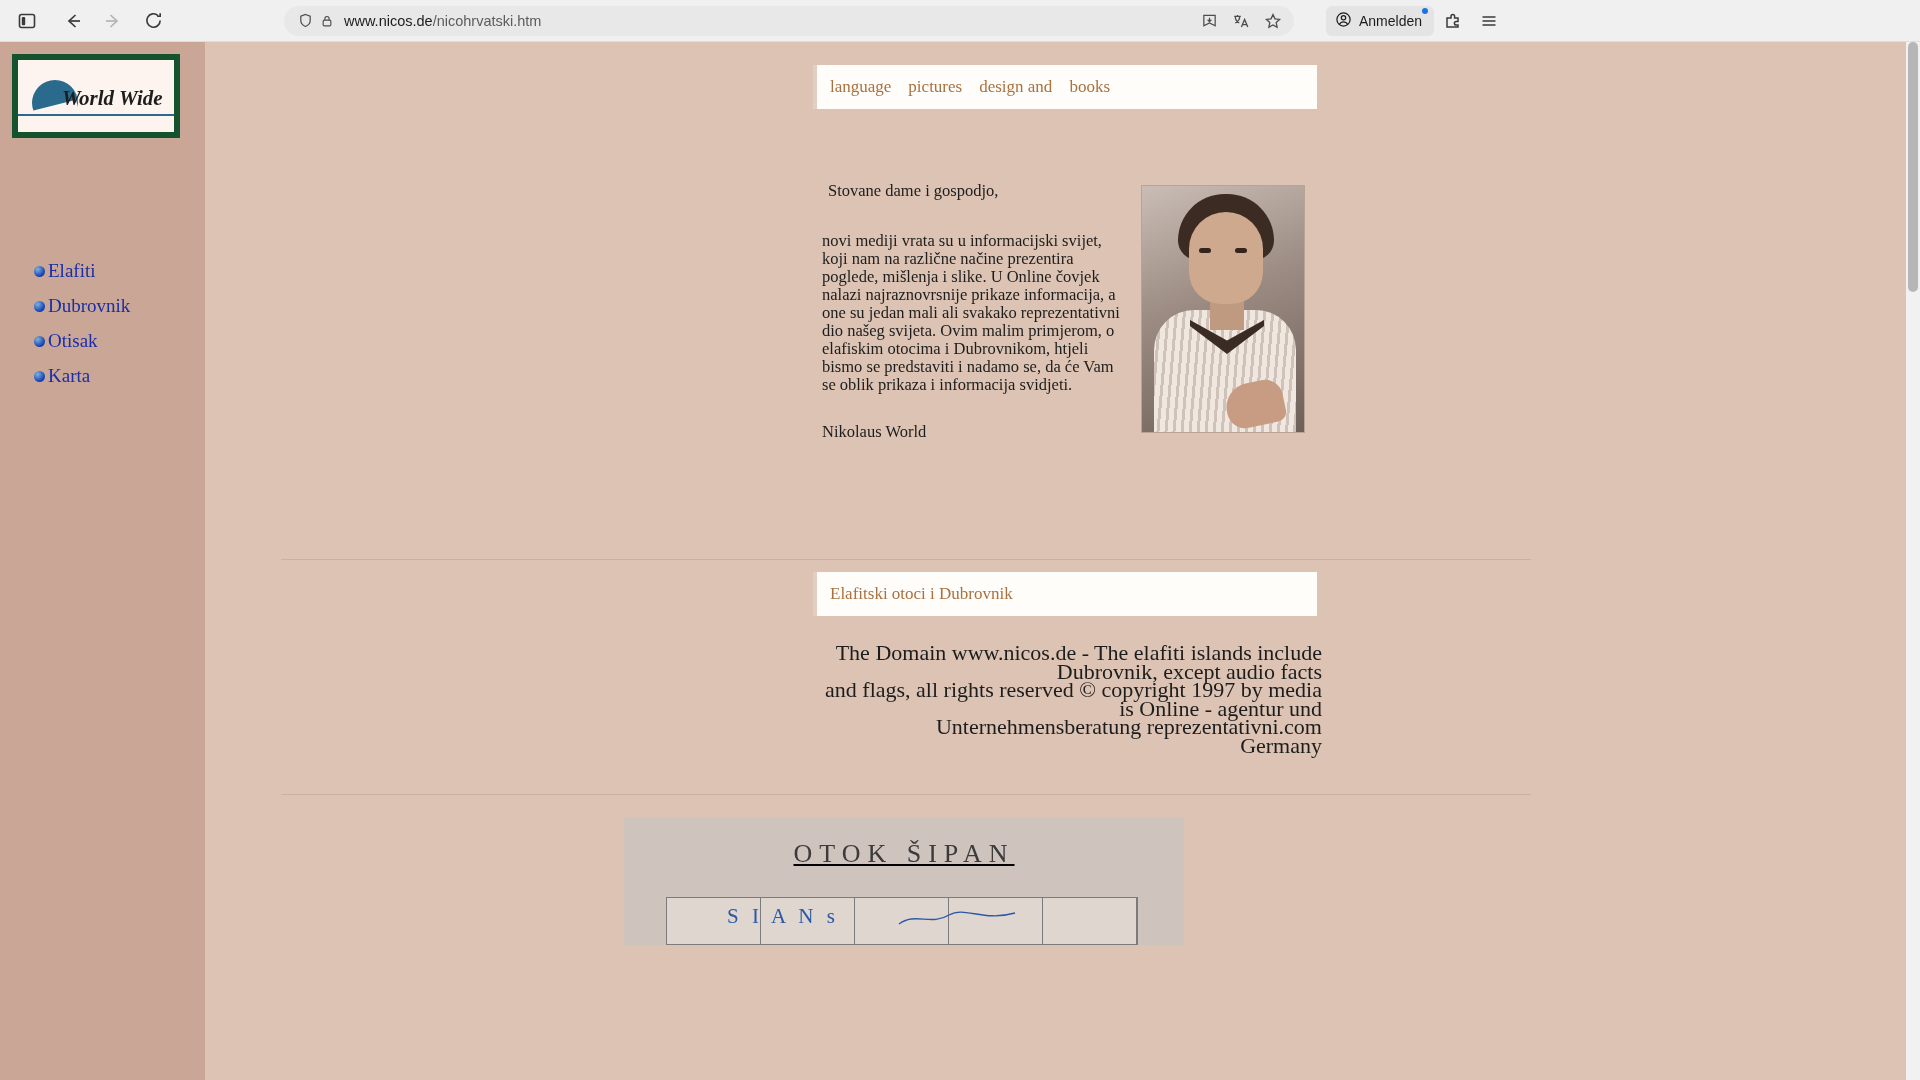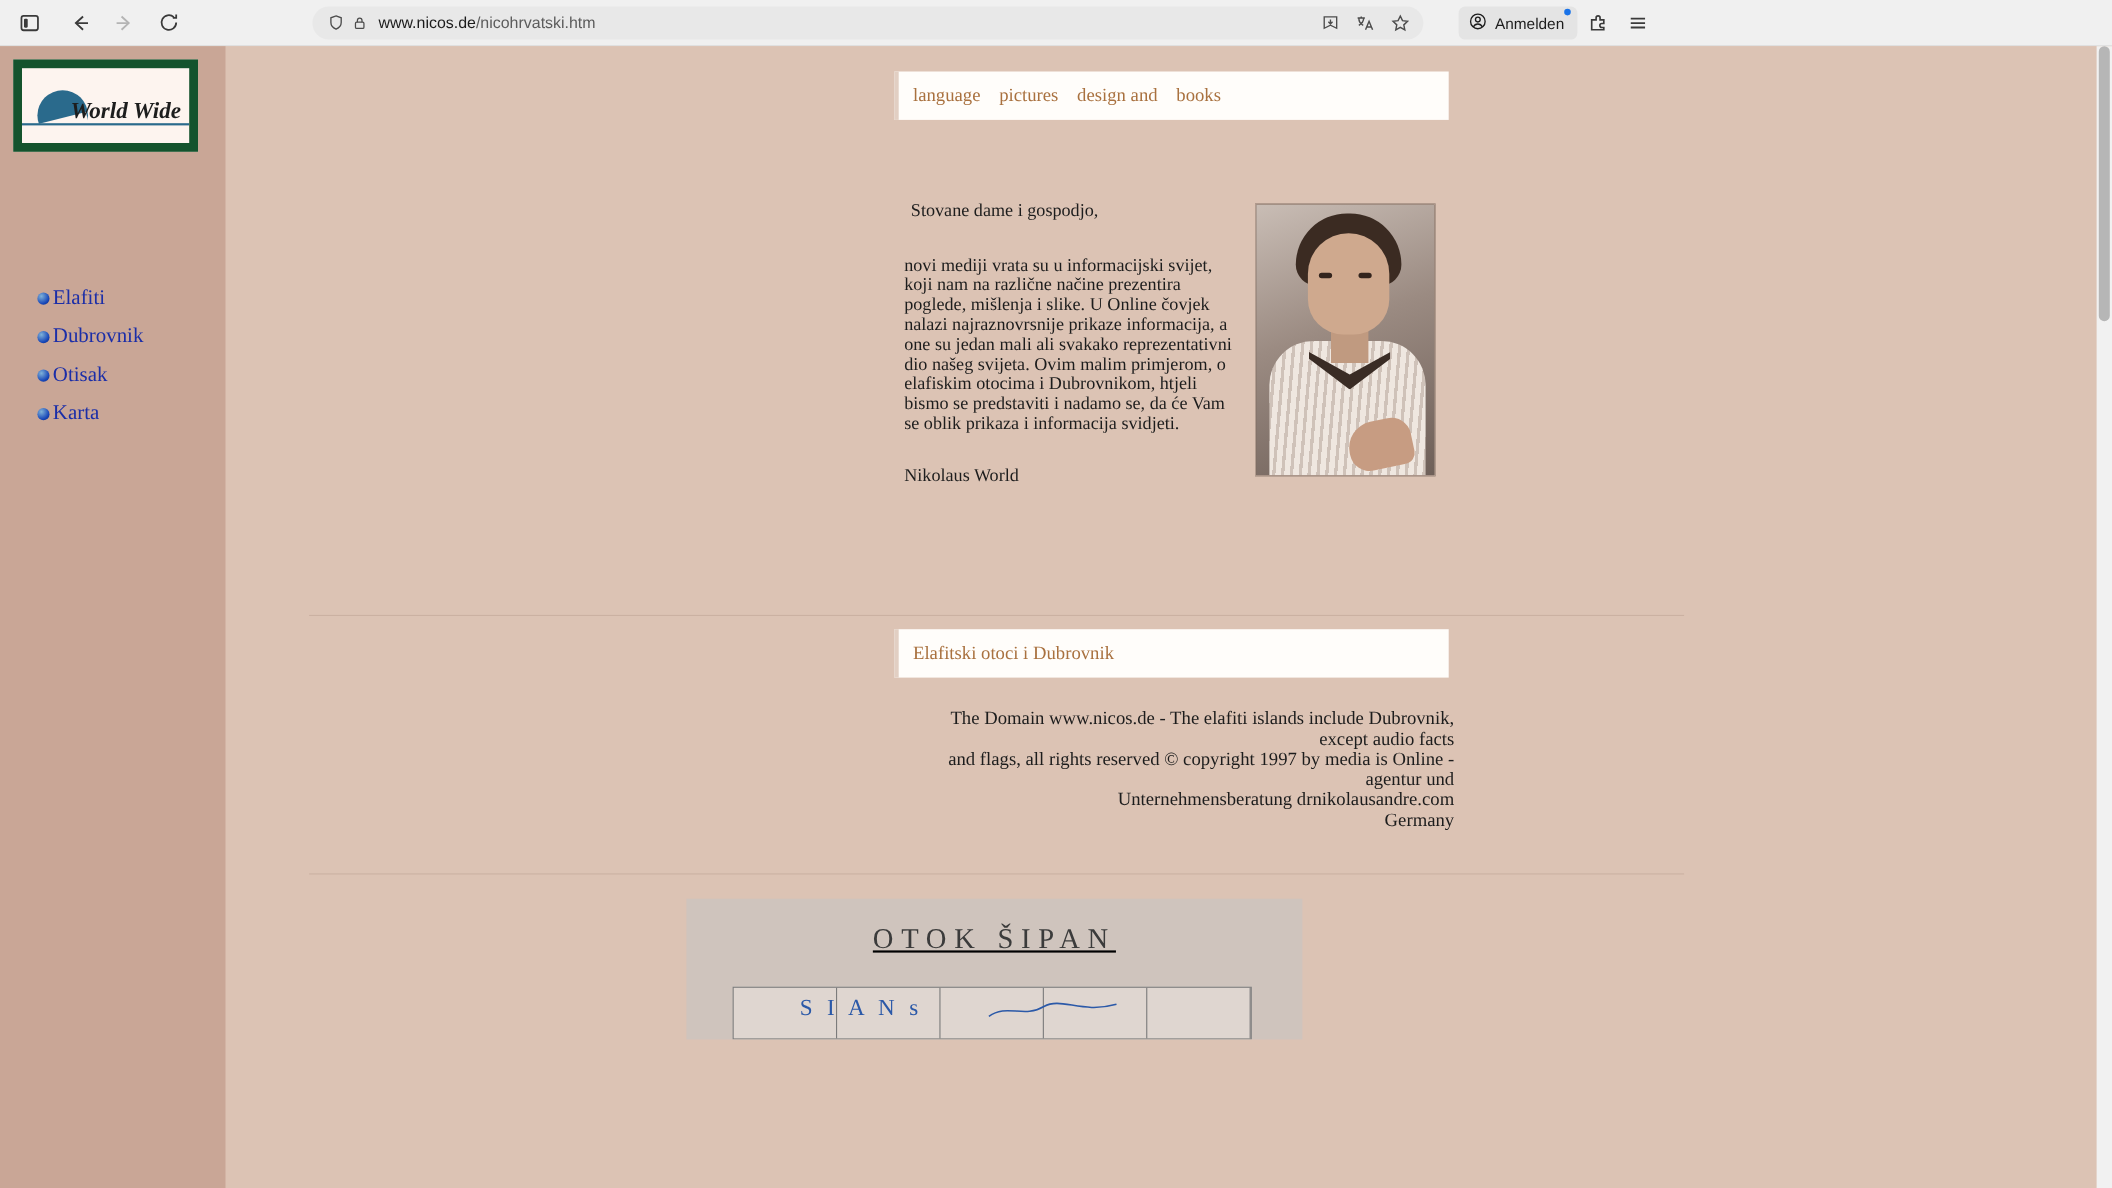--- a/index.html
+++ b/index.html
@@ -85,21 +85,21 @@
   .sidebar {
     width: 205px;
     flex: 0 0 205px;
     background: #c9a696;
     padding: 12px;
     position: relative;
   }
   .logo {
     width: 168px; height: 84px;
     background: #fdf4ef;
-    border: 8px solid #14532d;
+    border: 6px solid #14532d;
     position: relative;
     overflow: hidden;
   }
   .logo .swoosh {
     position: absolute; left: 14px; top: 20px;
     width: 46px; height: 46px;
     border-radius: 50%;
     background: #2a6a8c;
   }
   .logo .swoosh:after {
@@ -248,21 +248,21 @@
   #hr1 { top: 517px; }
   #hr2 { top: 752px; }
 
   .footer-text {
     position: absolute;
     left: 617px;
     top: 602px;
     width: 500px;
     text-align: right;
     font-family: "Liberation Serif", serif;
-    font-size: 17px;
+    font-size: 22px;
     line-height: 18.6px;
     color: #1d1d1d;
   }
 
   .map-box {
     position: absolute;
     left: 419px;
     top: 775px;
     width: 560px;
     height: 128px;
@@ -476,21 +476,21 @@
 
     <div class="band" id="midbar">
       <div class="band-inner">
         <span class="bl">Elafitski otoci i Dubrovnik</span>
       </div>
     </div>
 
     <div class="footer-text">
       <div>The Domain www.nicos.de - The elafiti islands include Dubrovnik, except audio facts</div>
       <div>and flags, all rights reserved © copyright 1997 by  media is Online - agentur und</div>
-      <div>Unternehmensberatung  drnikolausandre.com</div>
+      <div>Unternehmensberatung  reprezentativni.com</div>
       <div>Germany</div>
     </div>
 
     <div class="hr" id="hr2"></div>
 
     <div class="map-box">
       <div class="map-title">OTOK    ŠIPAN</div>
       <div class="map-grid">
         <span class="cell"></span>
         <span class="cell"></span>

